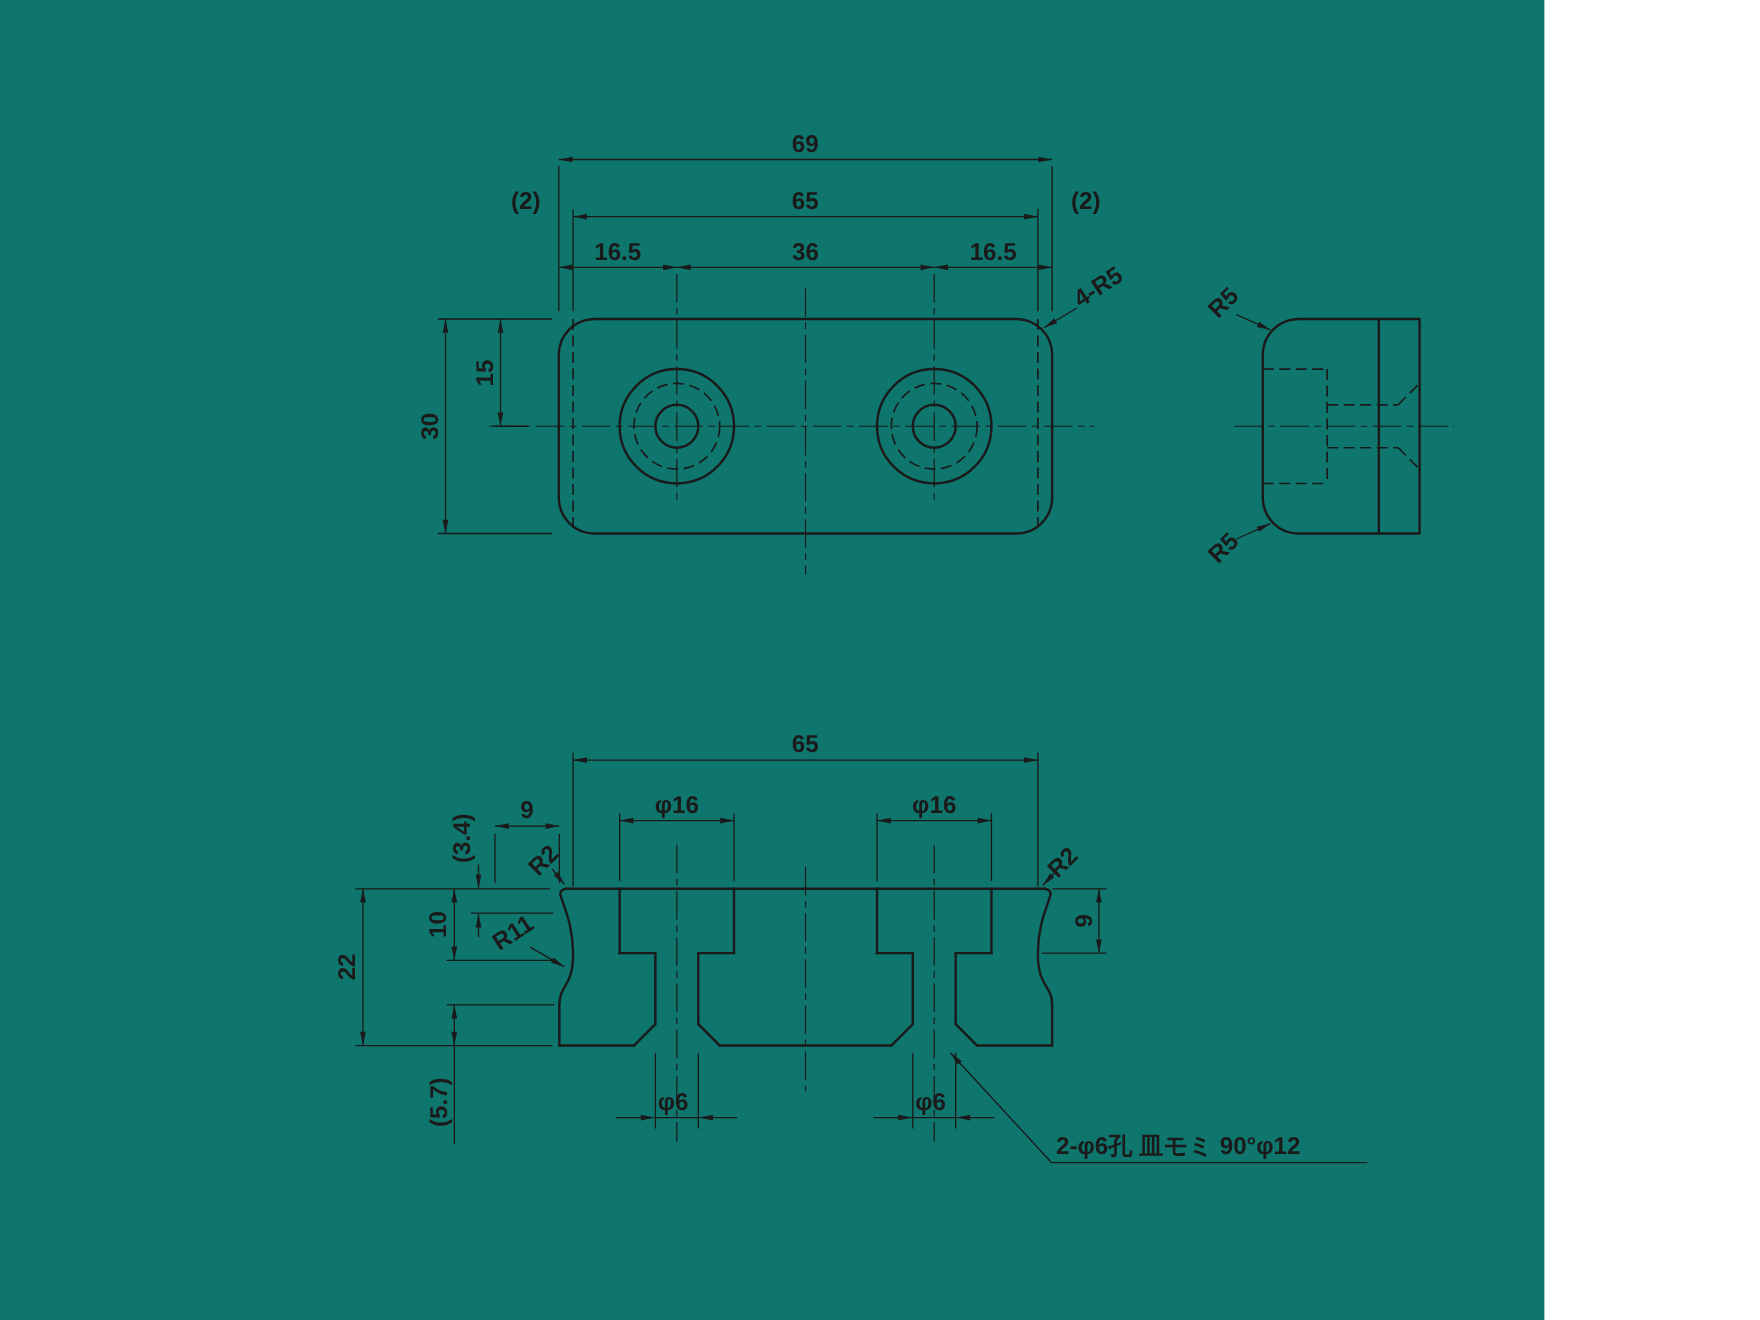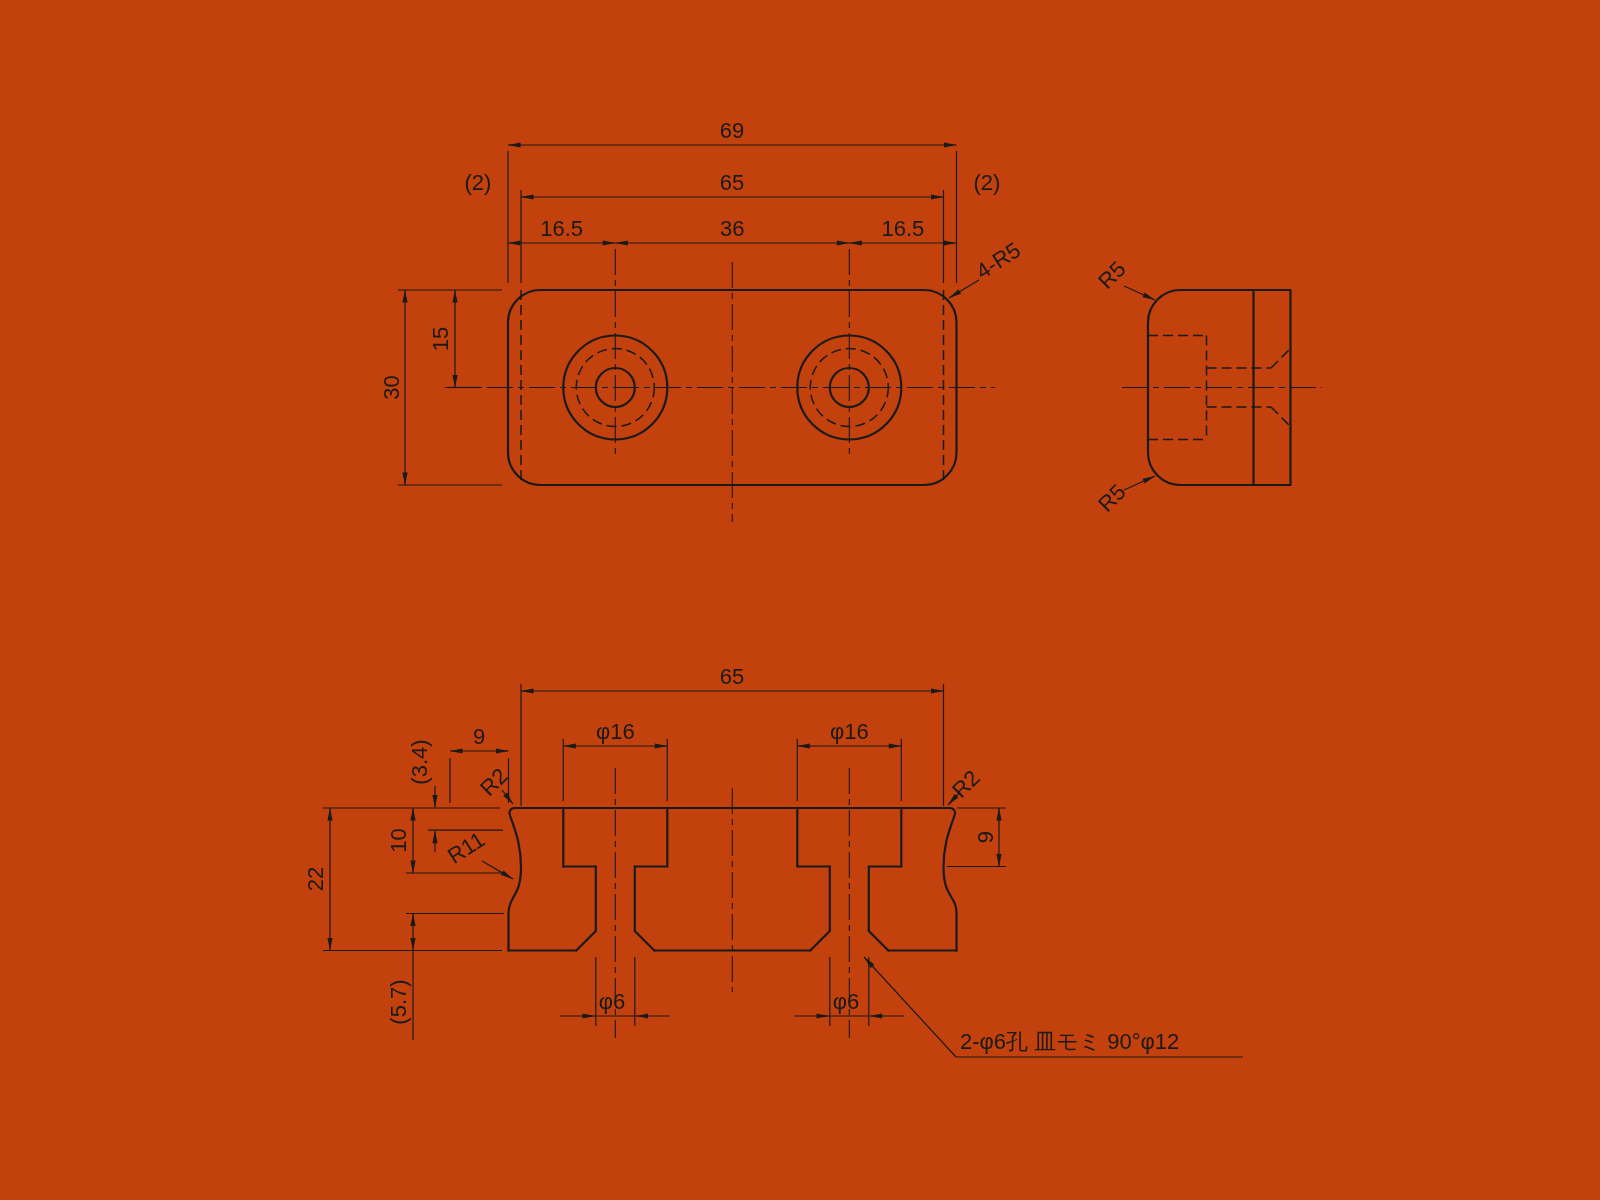--- a/index.html
+++ b/index.html
@@ -1,17 +1,17 @@
 <!DOCTYPE html>
 <html style="--line: #1a1a1a;"><head>
 <meta charset="utf-8">
 <title>Part Drawing</title>
 <style>
   html,body{margin:0;padding:0;background:#ffffff;}
-  .page{width:1600px;height:1200px;background:#c2410c;position:relative;overflow:hidden;}
+  .page{width:1404px;height:1200px;background:#0f766e;position:relative;overflow:hidden;font-weight:bold;}
   svg{display:block;}
   text{font-family:"Liberation Sans","DejaVu Sans",sans-serif;font-size:22px;fill:var(--line,#1a1a1a);}
   .ol{fill:none;stroke:var(--line,#1a1a1a);stroke-width:2.2;stroke-linecap:round;stroke-linejoin:round;}
   .tn{fill:none;stroke:var(--line,#1a1a1a);stroke-width:1.2;}
   .hd{fill:none;stroke:var(--line,#1a1a1a);stroke-width:1.5;stroke-dasharray:10 5;}
   .cl{fill:none;stroke:var(--line,#1a1a1a);stroke-width:1.1;stroke-dasharray:26 5 6 5;}
 </style>
 </head>
 <body style="background: rgb(255, 255, 255);">
 

